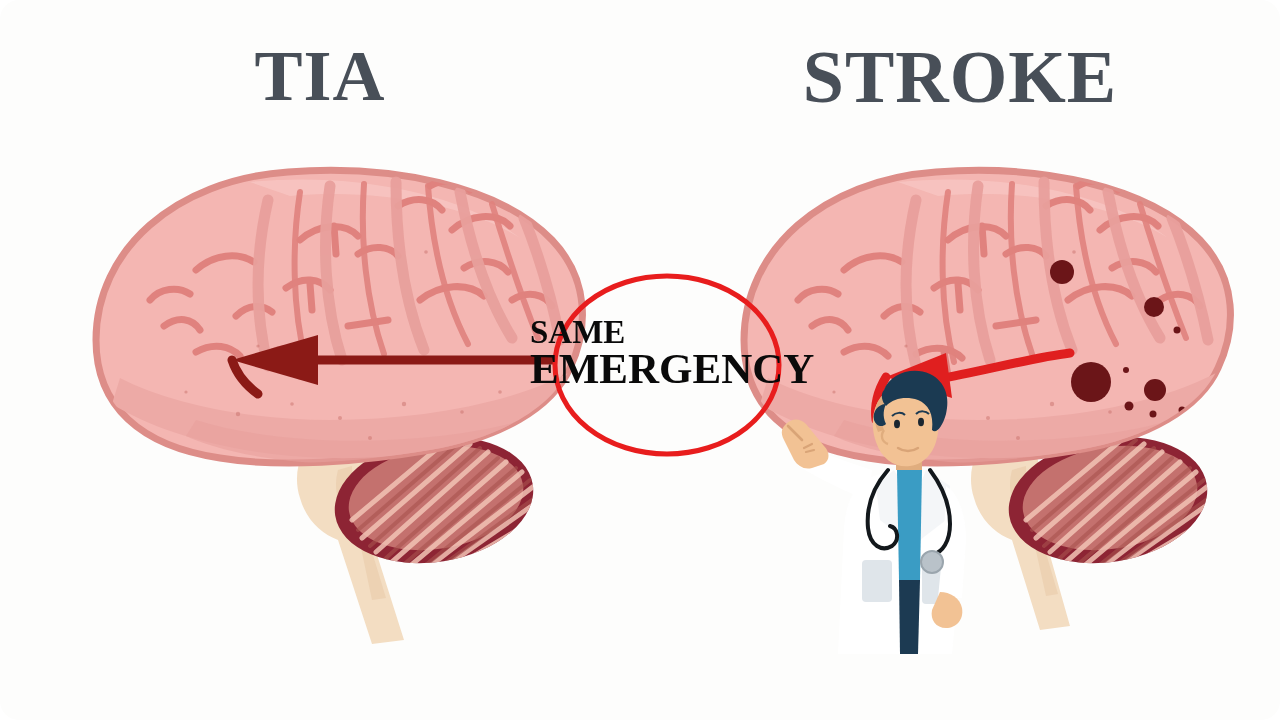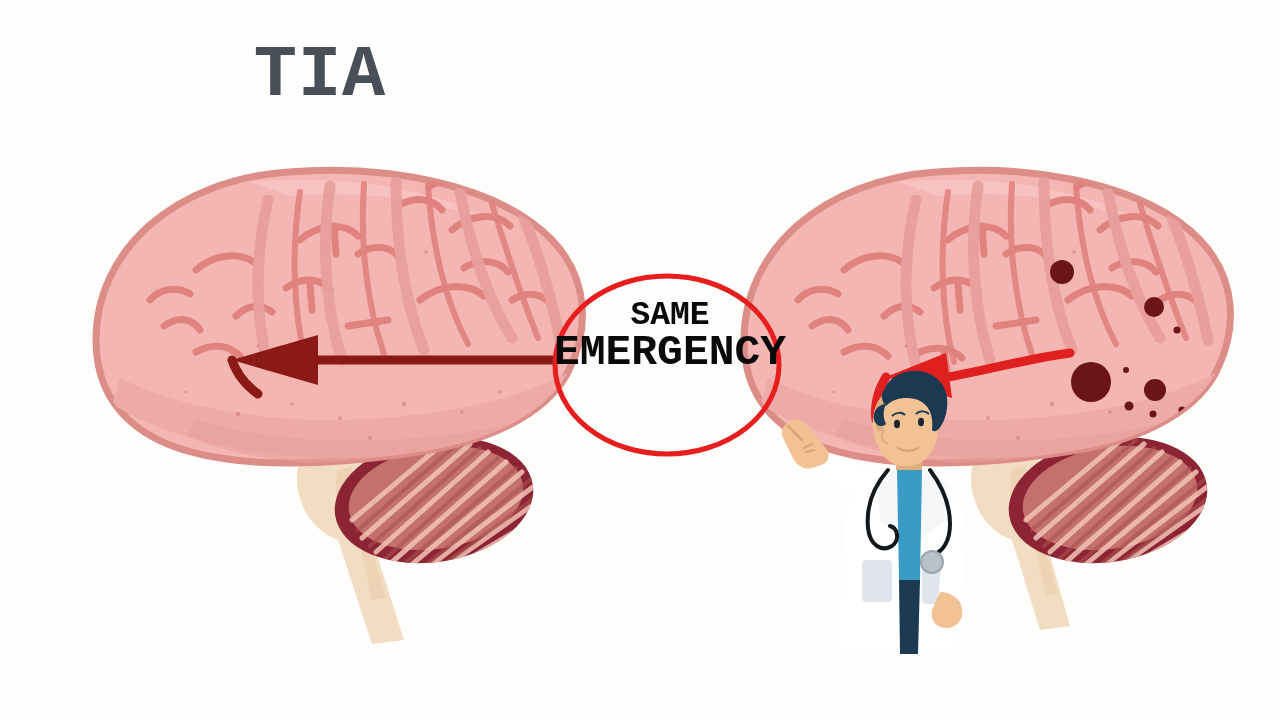--- a/index.html
+++ b/index.html
@@ -6,21 +6,21 @@
     margin: 0;
     padding: 0;
     background: #ffffff;
   }
   #stage {
     position: relative;
     width: 1280px;
     height: 720px;
     background: #fdfdfc;
     overflow: hidden;
-    font-family: Liberation Mono, monospace;
+    font-family: Liberation Serif, serif;
     border-radius: 19px;
   }
   .title {
     position: absolute;
     top: 40px;
     font-weight: bold;
     color: #484f58;
     letter-spacing: 1px;
     white-space: nowrap;
     line-height: 1;
@@ -40,39 +40,39 @@
   #artboard {
     position: absolute;
     left: 0;
     top: 0;
     width: 1280px;
     height: 720px;
   }
   .badge-text {
     position: absolute;
     left: 530px;
-    top: 300px;
+    top: 316px;
     width: 280px;
-    text-align: center;
     font-weight: bold;
     color: #0a0a0a;
     line-height: 0.98;
     letter-spacing: 0px;
     pointer-events: none;
   }
   .badge-line1 { font-size: 33px; }
   .badge-line2 { font-size: 43px; }
 </style>
 </head>
 <body>
 
 <div id="stage">
 
   <div class="title" id="title-tia">TIA</div>
 
+  <div class="title" id="title-stroke">STROKE</div>
 
   <svg id="artboard" viewBox="0 0 1280 720" xmlns="http://www.w3.org/2000/svg">
 
     <defs>
       <clipPath id="clipLeftCereb">
         <ellipse cx="434" cy="500" rx="100" ry="62" transform="rotate(-9 434 500)"></ellipse>
       </clipPath>
       <clipPath id="clipRightCereb">
         <ellipse cx="1108" cy="500" rx="100" ry="62" transform="rotate(-9 1108 500)"></ellipse>
       </clipPath>

